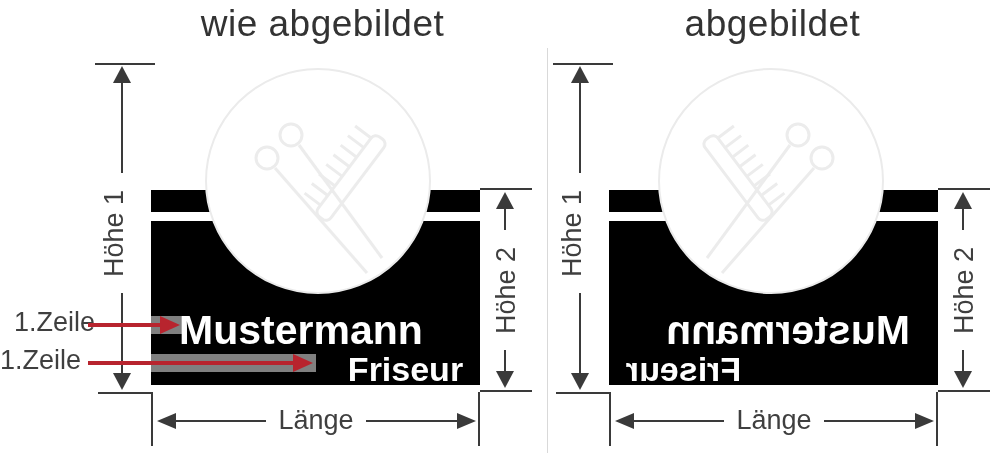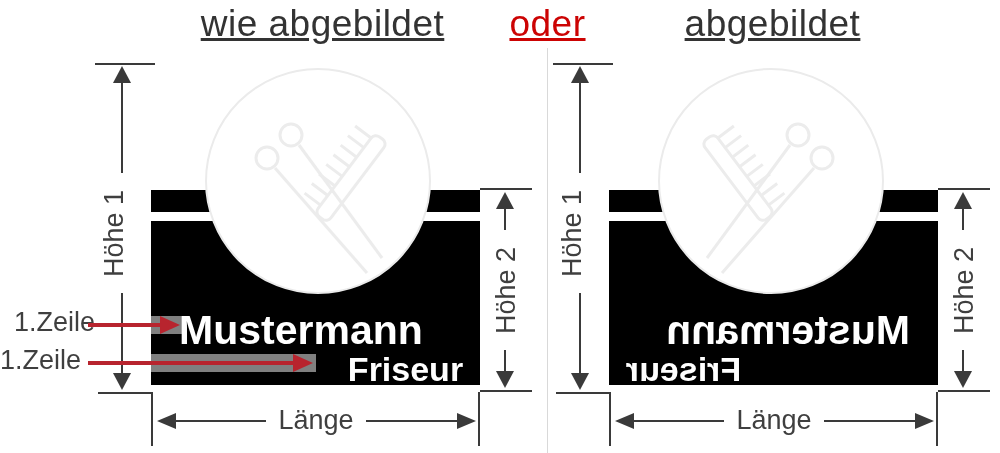--- a/index.html
+++ b/index.html
@@ -8,21 +8,21 @@
     --oder:#cc0303;
     --halo:rgba(255,255,255,.5);
   }
   html,body{margin:0;padding:0;background:#fff;}
   .stage{
     position:relative;width:1000px;height:453px;background:#fff;overflow:hidden;
     font-family:"Liberation Sans", sans-serif;color:var(--dim);
   }
   .abs{position:absolute;}
   
-  .hdr{position:absolute;top:3px;font-size:37px;letter-spacing:.5px;text-align:center;color:#333;text-decoration:underline;}
+  .hdr{position:absolute;top:3px;font-size:37px;letter-spacing:.5px;text-align:center;color:#333;}
   .hdr.red{color:var(--oder);}
   
   .vsep{position:absolute;width:1px;background:#d9d9d9;}
   
   .dline{position:absolute;background:var(--dim);}
   .tri{position:absolute;width:0;height:0;}
   .tri-up{border-left:9px solid transparent;border-right:9px solid transparent;border-bottom:17px solid var(--dim);}
   .tri-down{border-left:9px solid transparent;border-right:9px solid transparent;border-top:17px solid var(--dim);}
   .tri-left{border-top:8px solid transparent;border-bottom:8px solid transparent;border-right:19px solid var(--dim);}
   .tri-right{border-top:8px solid transparent;border-bottom:8px solid transparent;border-left:19px solid var(--dim);}
@@ -44,21 +44,20 @@
            color:#fff;font-size:41px;font-weight:700;filter:blur(0.6px);white-space:nowrap;}
   .d-text2{position:absolute;left:177px;top:290px;width:155px;text-align:center;
            color:#fff;font-size:34px;font-weight:700;filter:blur(0.6px);white-space:nowrap;}
 </style>
 </head>
 <body>
 
 <div class="stage">
 
   <div class="hdr abs" style="left:150px;width:345px;">wie abgebildet</div>
-  <div class="hdr red abs" style="left:495px;width:105px;">oder</div>
   <div class="hdr abs" style="left:640px;width:265px;">abgebildet</div>
 
   <div class="vsep" style="left:547px;top:48px;height:405px;"></div>
 
   <div>
 
     <div class="design" style="left:151px;">
       <div class="d-bar"></div>
       <div class="d-body"></div>
       <div class="d-circle"></div>

